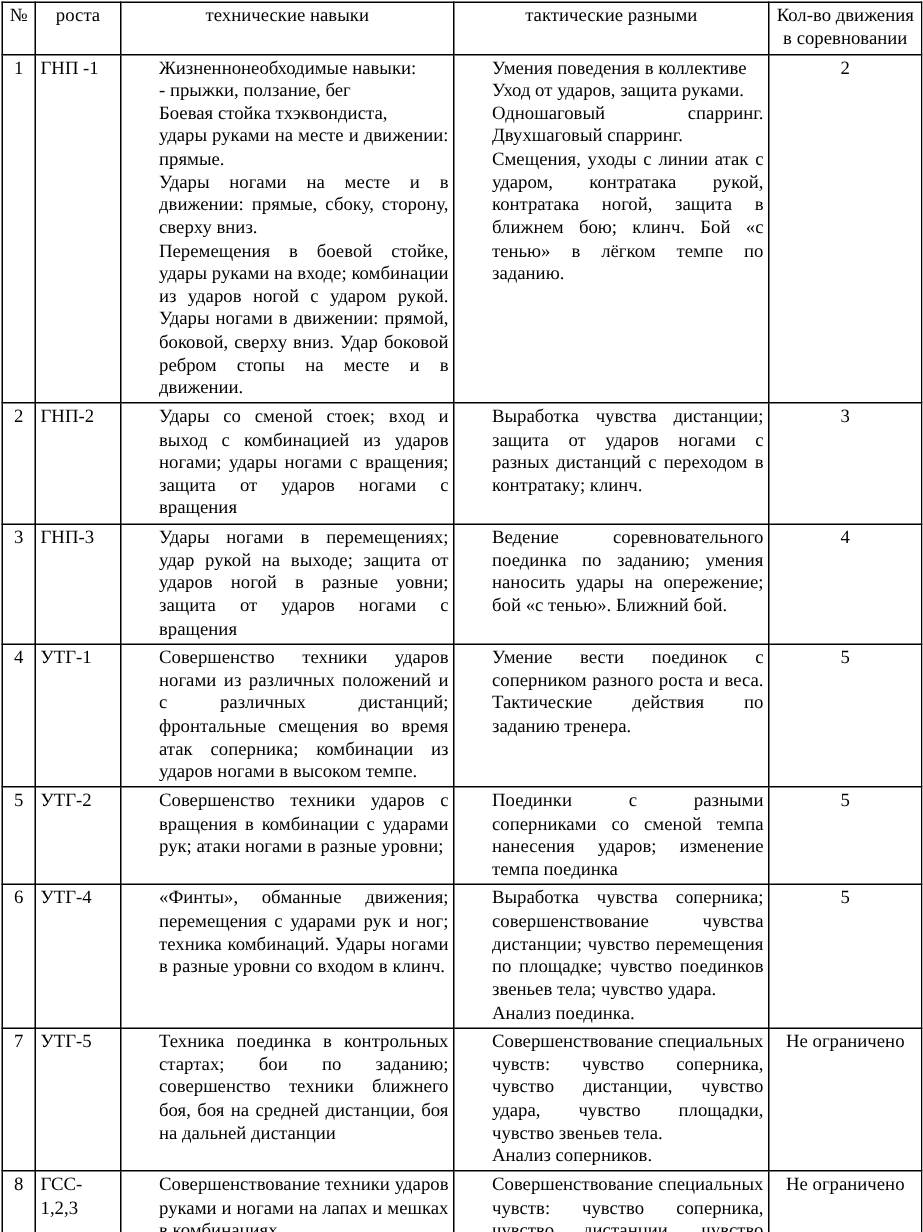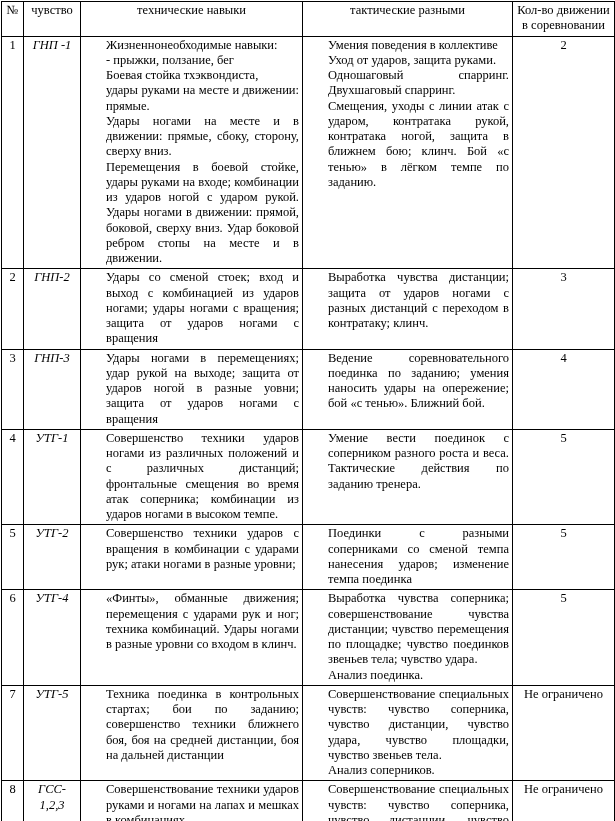--- a/index.html
+++ b/index.html
@@ -31,21 +31,21 @@
     text-align: center;
     vertical-align: top;
   }
   col.col-num   { width: 22px; }
   col.col-group { width: 57px; }
   col.col-tech  { width: 222px; }
   col.col-tact  { width: 210px; }
   col.col-count { width: 102px; }
 
   td.c-num   { text-align: center; }
-  td.c-group { text-align: center; white-space: pre-line; font-style: italic; }
+  td.c-group { white-space: pre-line; }
   td.c-text  { text-align: justify; white-space: pre-line; padding-left: 25px; }
   td.c-count { text-align: center; }
 
   thead tr          { height: 30px; }
   tbody tr:nth-child(1) { height: 187px; }
   tbody tr:nth-child(2) { height: 59px; }
   tbody tr:nth-child(3) { height: 57px; }
   tbody tr:nth-child(4) { height: 78px; }
   tbody tr:nth-child(5) { height: 47px; }
   tbody tr:nth-child(6) { height: 84px; }
@@ -60,24 +60,24 @@
   <colgroup>
     <col class="col-num">
     <col class="col-group">
     <col class="col-tech">
     <col class="col-tact">
     <col class="col-count">
   </colgroup>
   <thead>
     <tr>
       <th>№</th>
-      <th>чувство</th>
+      <th>роста</th>
       <th>технические навыки</th>
       <th>тактические разными</th>
-      <th>Кол-во движении в соревновании</th>
+      <th>Кол-во движения в соревновании</th>
     </tr>
   </thead>
   <tbody>
     <tr>
       <td class="c-num">1</td>
       <td class="c-group">ГНП -1</td>
       <td class="c-text">Жизненнонеобходимые навыки:
 - прыжки, ползание, бег
 Боевая стойка тхэквондиста,
 удары руками на месте и движении: прямые.

